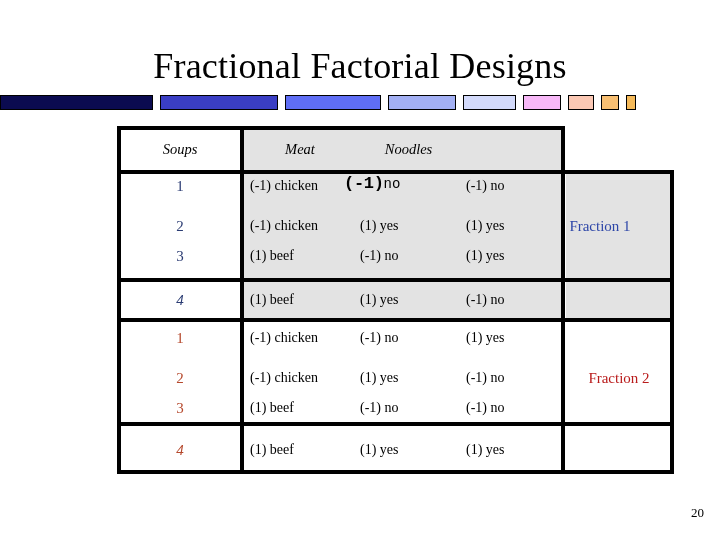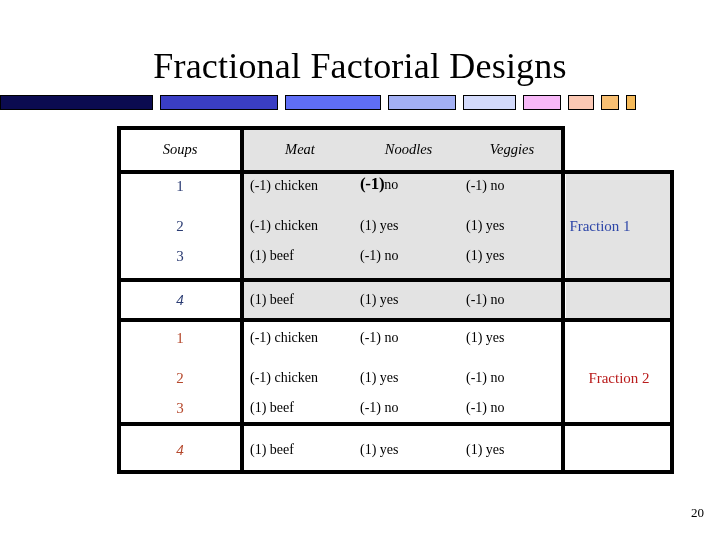--- a/index.html
+++ b/index.html
@@ -154,25 +154,24 @@
   <div class="rule-h" style="left:0px;   top:344px; width:557px;"></div>
 
   <div class="rule-v" style="left:0px;   top:0px;  height:348px;"></div>
   <div class="rule-v" style="left:123px; top:0px;  height:348px;"></div>
   <div class="rule-v" style="left:444px; top:0px; height:348px;"></div>
   <div class="rule-v" style="left:553px; top:44px; height:304px;"></div>
 
   <div class="cell hdr" style="left:3px;   top:15px; width:120px;">Soups</div>
   <div class="cell hdr" style="left:239px; top:15px; width:105px;">Noodles</div>
   <div class="cell hdr" style="left:128px; top:15px; width:110px;">Meat</div>
-  <div class="cell hdr" style="left:345px; top:15px; width:100px;">Veggies</div>
 
   <div class="cell runno f1" style="left:3px; top:52px;">1</div>
   <div class="cell" style="left:133px; top:52px;">(-1) chicken</div>
-  <div class="cell" style="left:243px; top:50px;">
+  <div class="cell" style="left:227px; top:50px;font-family:Liberation Mono, monospace;">
     <span class="big-neg">(-1)</span><span class="big-neg-tail">no</span>
   </div>
   <div class="cell" style="left:349px; top:52px;">(-1) no</div>
 
   <div class="cell runno f1" style="left:3px; top:92px;">2</div>
   <div class="cell" style="left:133px; top:92px;">(-1) chicken</div>
   <div class="cell" style="left:243px; top:92px;">(1) yes</div>
   <div class="cell" style="left:349px; top:92px;">(1) yes</div>
 
   <div class="cell runno f1" style="left:3px; top:122px;">3</div>

